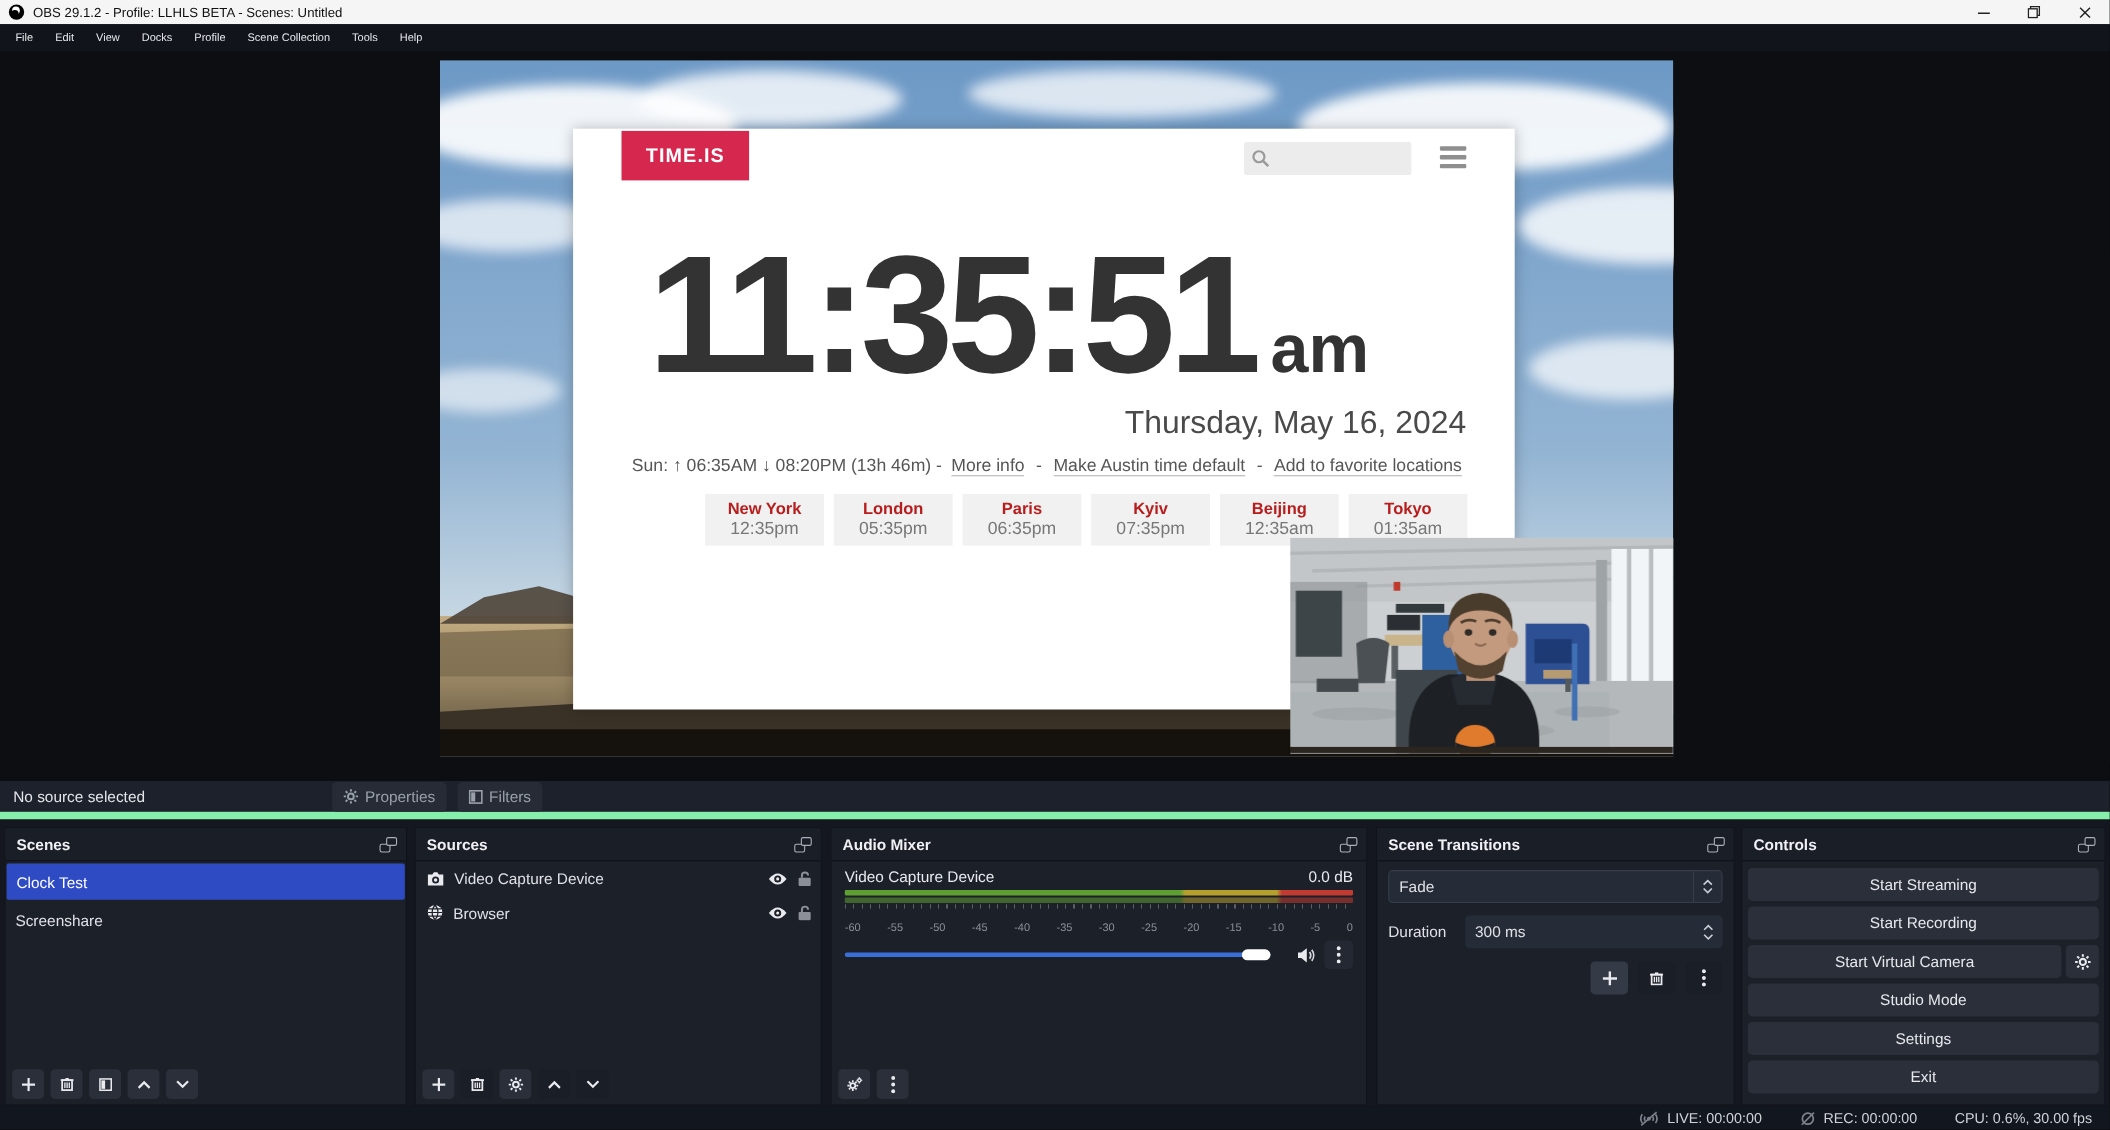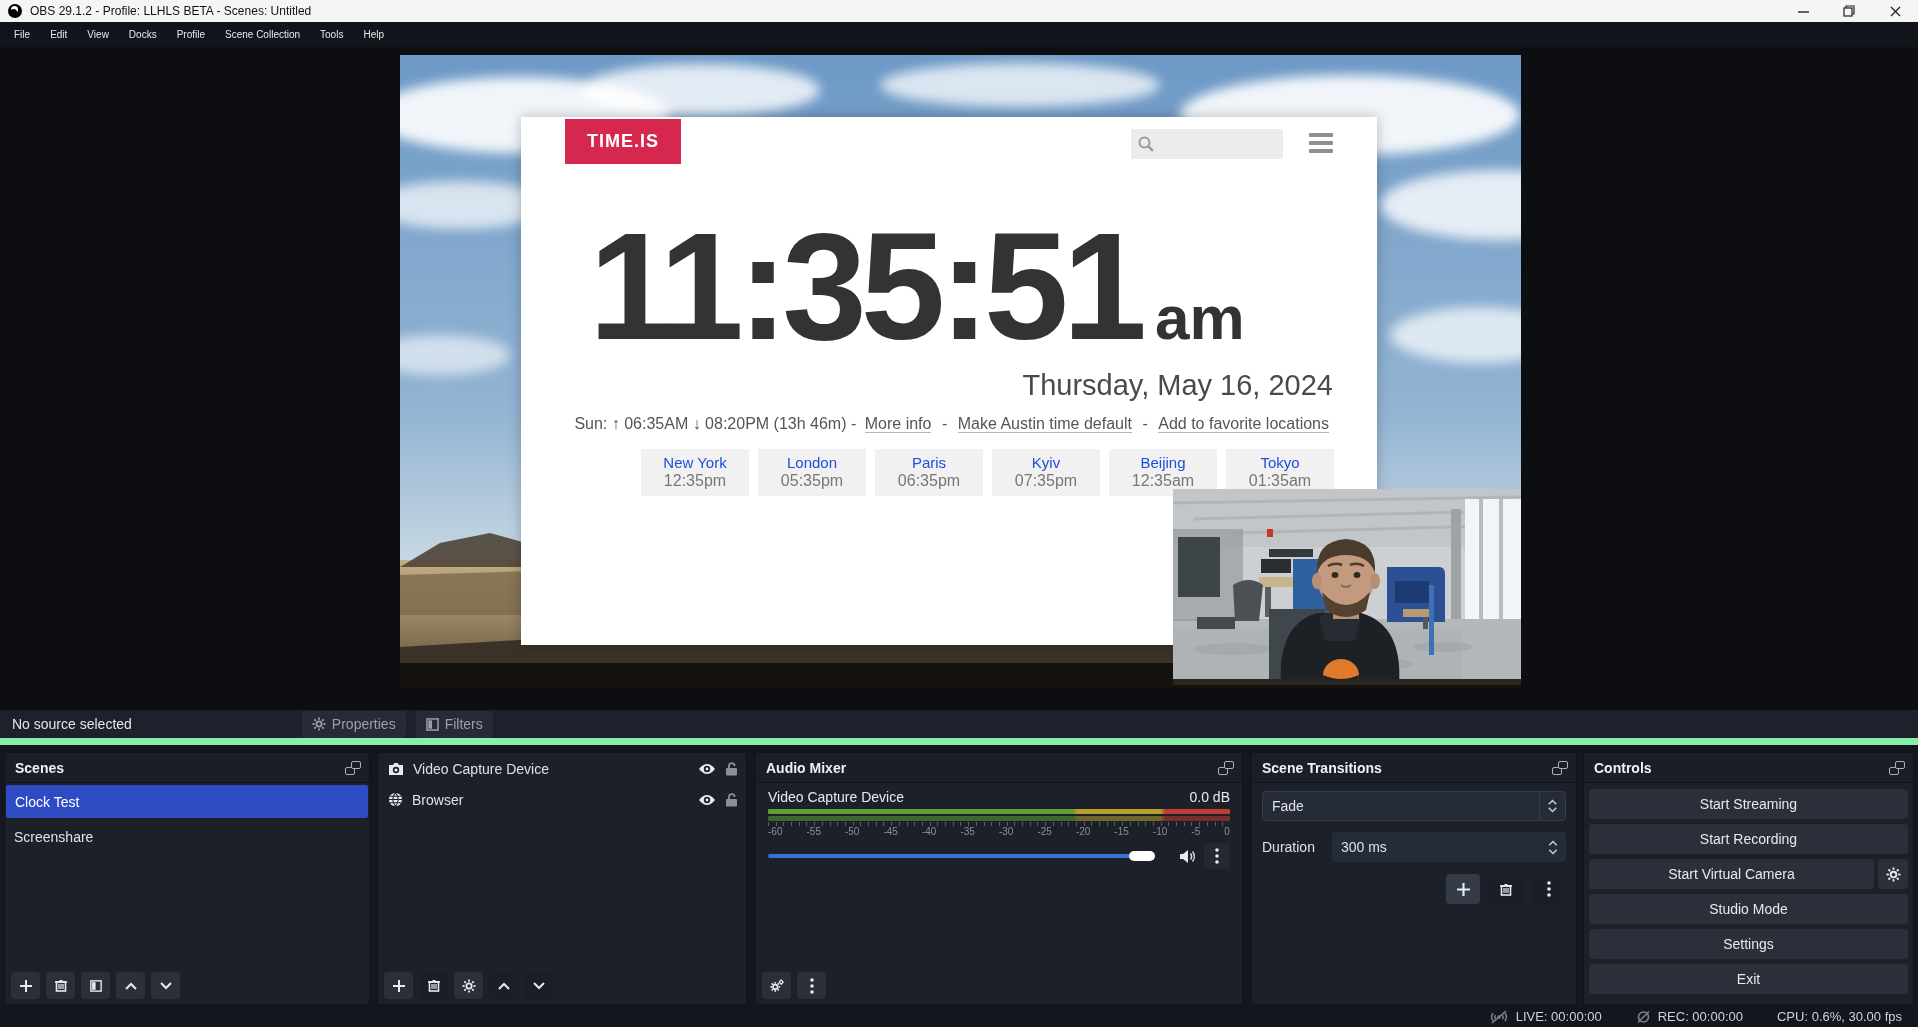--- a/index.html
+++ b/index.html
@@ -44,21 +44,21 @@
   .ti-heading b{color:#222;font-weight:bold}
   .ti-clock{position:absolute;left:68px;top:86px;display:flex;align-items:baseline;color:#333}
   .ti-time{font-size:152px;font-weight:bold;line-height:1.1;letter-spacing:-6px}
   .ti-ampm{font-size:62px;font-weight:bold;margin-left:14px}
   .ti-date{position:absolute;right:44px;top:252px;font-size:29px;color:#4a4a4a;text-align:right}
   .ti-sun{position:absolute;left:0;right:44px;top:298px;font-size:16px;color:#555;text-align:right;white-space:nowrap}
   .ti-sun a{color:#555;text-decoration:none;border-bottom:1px solid #b5b5b5;margin:0 4px}
   .ti-sun .sep{margin:0 2px}
   .ti-cities{position:absolute;left:120px;top:332px;display:flex;gap:9px}
   .ti-city{width:108px;height:47px;background:#f1f1f1;text-align:center;padding-top:5px}
-  .ti-city .c-name{font-size:15px;font-weight:normal;color:#1d4ed8}
+  .ti-city .c-name{font-size:15px;font-weight:bold;color:#b91c1c}
   .ti-city .c-time{font-size:16px;color:#777;margin-top:1px}
 
   .webcam{position:absolute;left:773px;top:434px;width:348px;height:196px}
   .webcam svg{display:block;width:100%;height:100%}
 
   
   .srcbar{position:absolute;left:0;top:709px;width:100%;height:36px;background:#1c212b;display:flex;align-items:center;border-top:1px solid #0c0e13;border-bottom:7px solid #86efac}
   .srcbar .status-text{color:#e3e5e9;font-size:14px;margin-left:12px}
   .srcbar .btn{display:flex;align-items:center;gap:6px;background:#262b35;color:#9aa0ab;font-size:14px;height:27px;padding:0 10px;border-radius:4px;margin-left:10px}
   .srcbar .btn:first-of-type{margin-left:170px}
@@ -90,21 +90,21 @@
   .tb-btn{width:29px;height:27px;background:#2a2f3a;border-radius:4px;display:flex;align-items:center;justify-content:center}
   .tb-btn.dark{background:#1a1e26}
   .tb-btn svg{display:block}
 
   
   .mix-name-row{display:flex;justify-content:space-between;align-items:center;padding:6px 12px 2px 12px;color:#e8eaee;font-size:14px}
   .meter-wrap{padding:2px 12px 0 12px}
   .meter-strip{height:5px;border-radius:1px;background:linear-gradient(to right,var(--meter-green) 0%,var(--meter-green) 66%,var(--meter-yellow) 67%,var(--meter-yellow) 85%,var(--meter-red) 86%,var(--meter-red) 100%)}
   .meter-strip.dim{opacity:.55;margin-top:2px;height:5px}
   .meter-ticks{height:4px;margin-top:1px;background:repeating-linear-gradient(to right,rgba(255,255,255,.28) 0 1px,transparent 1px 7.7px)}
-  .meter-labels{display:flex;justify-content:space-between;color:#8a8f99;font-size:10px;margin-top:0px}
+  .meter-labels{display:flex;justify-content:space-between;color:#8a8f99;font-size:10px;margin-top:12px}
   .vol-row{display:flex;align-items:center;gap:8px;padding:6px 12px 0 12px}
   .vol-track{position:relative;flex:1;height:10px}
   .vol-fill{position:absolute;left:0;top:3px;height:4px;width:96%;background:var(--slider-blue);border-radius:2px}
   .vol-handle{position:absolute;top:0;left:calc(96% - 26px);width:26px;height:10px;background:#fff;border-radius:5px}
   .mini-btn{width:26px;height:26px;background:#232833;border-radius:4px;display:flex;align-items:center;justify-content:center;flex:none}
 
   
   .trans-body{padding:8px 10px;color:#dfe1e6;font-size:14px}
   .combo{height:30px;background:#262c37;border:1px solid #363c48;border-radius:4px;display:flex;align-items:center;justify-content:space-between;padding-left:9px}
   .combo .chev-box{width:26px;height:100%;border-left:1px solid #363c48;display:flex;flex-direction:column;align-items:center;justify-content:center;gap:2px}
@@ -395,20 +395,27 @@
           </div>
         <div class="tb-btn">
             <svg class="chev" width="12" height="8" viewBox="0 0 12 8">
               <path d="M1 1 L6 6 L11 1" fill="none" stroke="#e8eaee" stroke-width="2"></path>
             </svg>
           </div>
       </div>
     </div>
 
     <div class="panel p-sources">
+      <div class="panel-hd">
+        <span class="ttl">Sources</span>
+        <span class="popout">
+            <i></i>
+            <i></i>
+          </span>
+      </div>
       <div class="src-row">
         <svg width="16" height="14" viewBox="0 0 16 14">
             <path d="M1 3 h4 l1.5 -2 h3 L11 3 h4 v10 H1 Z" fill="#e8eaee"></path>
             <circle cx="8" cy="8" r="3.2" fill="#1c2029"></circle>
             <circle cx="8" cy="8" r="1.6" fill="#e8eaee"></circle>
           </svg>
         <span class="grow">Video Capture Device</span>
         <svg width="18" height="12" viewBox="0 0 18 12">
             <path d="M1 6 Q9 -4 17 6 Q9 16 1 6 Z" fill="#e8eaee"></path>
             <circle cx="9" cy="6" r="3.2" fill="#1c2029"></circle>

